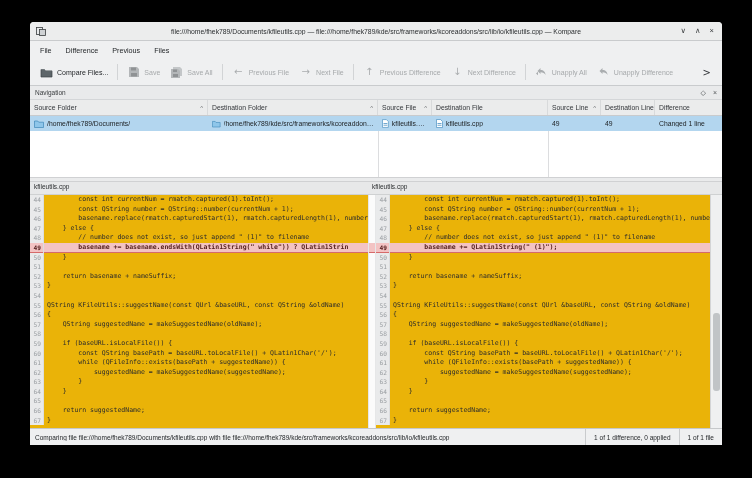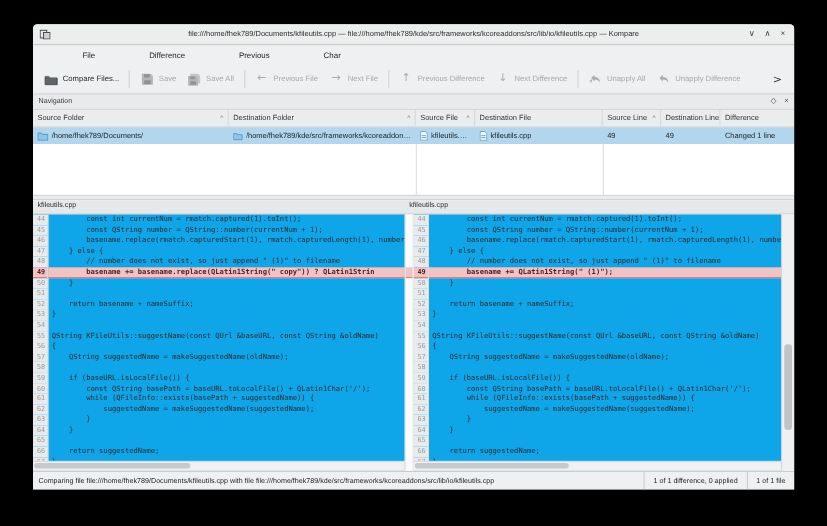--- a/index.html
+++ b/index.html
@@ -8,21 +8,21 @@
 
   
   .titlebar{height:18px;flex:none;background:#eceded;border-bottom:1px solid #c9cbcd;display:flex;align-items:center;position:relative;}
   .app-icon{margin-left:6px;display:inline-flex;}
   .title{position:absolute;left:0;right:0;text-align:center;font-size:6.8px;color:#2b2e30;white-space:nowrap;overflow:hidden;}
   .win-controls{margin-left:auto;display:flex;align-items:center;gap:9px;padding-right:8px;z-index:2;}
   .win-controls span{font-size:7.5px;color:#3a3d3f;line-height:1;cursor:default;}
 
   
   .menubar{height:18px;flex:none;display:flex;align-items:center;padding-left:3px;background:#eff0f1;}
-  .menu-item{font-size:7.2px;color:#232629;padding:2px 7px;margin-left:35px;}
+  .menu-item{font-size:7.2px;color:#232629;padding:2px 7px;}
 
   
   .toolbar{height:26px;flex:none;display:flex;align-items:center;background:#eff0f1;border-bottom:1px solid #c9cbcd;padding:0 5px;}
   .tbtn{display:flex;align-items:center;gap:4px;padding:3px 5px;border-radius:2px;}
   .tlabel{font-size:7px;color:#232629;white-space:nowrap;}
   .tbtn.disabled .tlabel{color:#a6a9ab;}
   .ticon{display:inline-flex;width:13px;height:13px;align-items:center;justify-content:center;}
   .arrow-glyph{font-size:10px;line-height:1;color:#a9acae;font-family:"DejaVu Sans",sans-serif;}
   .tsep{width:1px;height:16px;background:#d2d4d6;margin:0 4px;flex:none;}
   .toolbar-overflow{margin-left:auto;font-size:10px;color:#33363a;padding:0 6px;font-family:"DejaVu Sans",sans-serif;}
@@ -49,21 +49,21 @@
 
   .splitter{height:5px;flex:none;background:#eaebec;border-top:1px solid #d0d1d3;border-bottom:1px solid #d0d1d3;box-sizing:border-box;}
 
   
   .diff{flex:1;display:flex;flex-direction:column;min-height:0;background:#fff;}
   .pane-headers{height:12px;flex:none;display:flex;background:#e7e8e9;border-bottom:1px solid #cfd1d2;}
   .pane-header-label{font-size:6.5px;color:#2b2e30;padding:1px 0 0 4px;white-space:nowrap;overflow:hidden;}
   .ph-left{width:338px;flex:none;box-sizing:border-box;}
   .ph-right{flex:1;box-sizing:border-box;}
   .panes{flex:1;display:flex;min-height:0;}
-  .pane{display:flex;flex-direction:column;min-width:0;background:#0ea5e9;}
+  .pane{display:flex;flex-direction:row;min-width:0;background:#eab308;}
   .pane.left{width:338px;flex:none;}
   .pane.right{flex:1;}
   .code-lines{flex:1;overflow:hidden;}
   .code-row{height:9.6px;line-height:9.6px;display:flex;}
   .ln{width:14px;flex:none;text-align:right;padding-right:2px;background:#e9eaeb;border-right:1px solid #dcdddf;color:#989ca0;font-family:"DejaVu Sans Mono",monospace;font-size:6.2px;box-sizing:border-box;}
   .ct{flex:1;padding-left:3px;font-family:"DejaVu Sans Mono",monospace;font-size:6.5px;color:#2b2b2b;white-space:pre;overflow:hidden;}
   .code-row.changed .ln,.code-row.changed .ct{background:#f3c3c3;color:#55201f;font-weight:bold;box-shadow:inset 0 -1px 0 #d66a6a;}
   .hscroll{height:8px;flex:none;background:#eff0f1;border-top:1px solid #d8d9da;position:relative;}
   .hthumb{position:absolute;top:1px;left:1px;height:5px;width:42%;background:#c7cacc;border-radius:3px;}
   .connector{width:8px;flex:none;background:#fbfbfb;border-left:1px solid #e6e7e8;border-right:1px solid #e6e7e8;position:relative;box-sizing:border-box;}
@@ -93,21 +93,21 @@
       <span>∨</span>
       <span>∧</span>
       <span>×</span>
     </span>
   </div>
 
   <div class="menubar">
     <span class="menu-item">File</span>
     <span class="menu-item">Difference</span>
     <span class="menu-item">Previous</span>
-    <span class="menu-item">Char</span>
+    <span class="menu-item">Files</span>
   </div>
 
   <div class="toolbar">
     <div class="tbtn">
       <span class="ticon">
         <svg width="13" height="13" viewBox="0 0 13 13">
             <path d="M1 3.5 h3.4 l1.2 1.4 H12 V11 H1 Z" fill="#5d6569" stroke="#3c4245" stroke-width="0.7"></path>
             <path d="M1 3.5 h3.4 l1.2 1.4 H12" fill="none" stroke="#8b9397" stroke-width="0.5"></path>
           </svg>
       </span>
@@ -287,21 +287,21 @@
             <div class="code-row">
             <span class="ln">47</span>
             <span class="ct">    } else {</span>
           </div>
             <div class="code-row">
             <span class="ln">48</span>
             <span class="ct">        // number does not exist, so just append " (1)" to filename</span>
           </div>
             <div class="code-row changed">
             <span class="ln">49</span>
-            <span class="ct">        basename += basename.replace(QLatin1String(" copy")) ? QLatin1Strin</span>
+            <span class="ct">        basename += basename.endsWith(QLatin1String(" while")) ? QLatin1Strin</span>
           </div>
             <div class="code-row">
             <span class="ln">50</span>
             <span class="ct">    }</span>
           </div>
             <div class="code-row">
             <span class="ln">51</span>
             <span class="ct"></span>
           </div>
             <div class="code-row">

